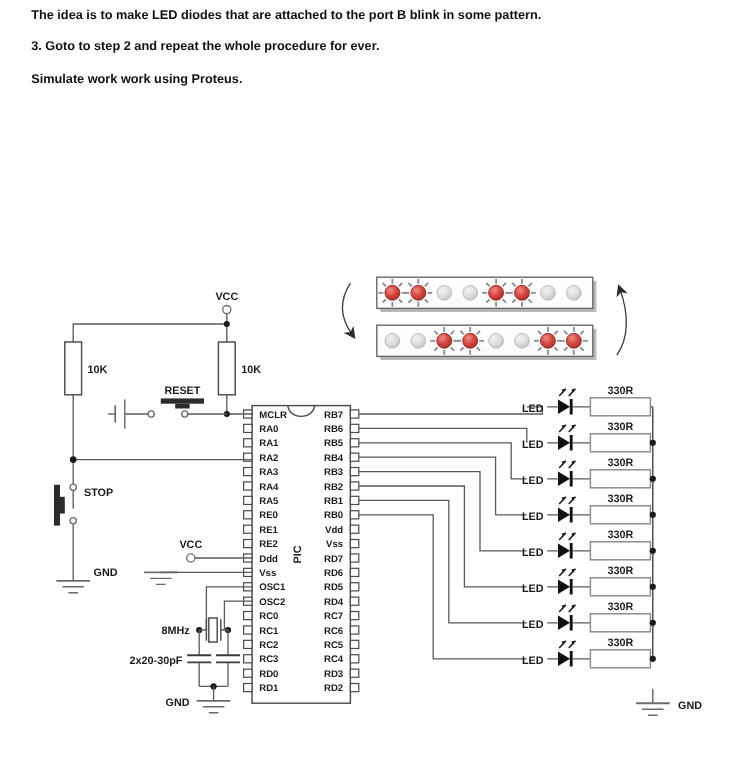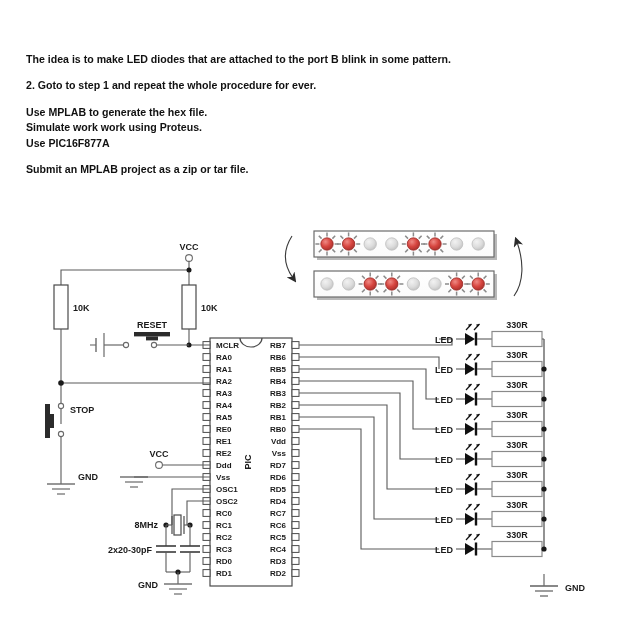--- a/index.html
+++ b/index.html
@@ -2,21 +2,21 @@
 <html><head>
 <meta charset="utf-8">
 <style>
   html,body{margin:0;padding:0;background:#ffffff;}
   body{width:620px;height:634px;overflow:hidden;
        font-family:"Liberation Sans","DejaVu Sans",sans-serif;
        color:#111111;-webkit-font-smoothing:antialiased;}
   #root{position:relative;width:620px;height:634px;}
 
   
-  .prose{position:absolute;left:26px;top:6px;width:560px;margin-top:46px;}
+  .prose{position:absolute;left:26px;top:6px;width:560px;}
   .pline{font-size:10.6px;font-weight:bold;line-height:15.4px;white-space:pre;}
   .gap{height:11px;}
 
   
   #sch{position:absolute;left:0;top:212px;width:620px;height:422px;}
   #sch svg{display:block;}
   .lbl{font-family:"Liberation Sans","DejaVu Sans",sans-serif;
        font-size:9px;font-weight:bold;fill:#1a1a1a;}
   .lbl-pin{font-family:"Liberation Sans","DejaVu Sans",sans-serif;
        font-size:8px;font-weight:bold;fill:#1a1a1a;}
@@ -27,27 +27,24 @@
   .ochre{fill:#ffffff;stroke:#6a6a6a;stroke-width:1.1;}
 </style>
 </head>
 <body>
 
 <div id="root">
 
   <div class="prose">
     <div class="pline">The idea is to make LED diodes that are attached to the port B blink in some pattern.</div>
     <div class="gap"></div>
-    <div class="pline">2. Goto to step 1 and repeat the whole procedure for ever.</div>
+    <div class="pline">3. Goto to step 2 and repeat the whole procedure for ever.</div>
     <div class="gap"></div>
-    <div class="pline">Use MPLAB to generate the hex file.</div>
     <div class="pline">Simulate work work using Proteus.</div>
-    <div class="pline">Use PIC16F877A</div>
     <div class="gap"></div>
-    <div class="pline">Submit an MPLAB project as a zip or tar file.</div>
     <div class="gap"></div>
   </div>
 
   <div id="sch">
   <svg width="620" height="422" viewBox="0 0 620 422" xmlns="http://www.w3.org/2000/svg">
 
     <defs>
       <radialGradient id="ledOn" cx="38%" cy="32%" r="72%">
         <stop offset="0%" stop-color="#ef8a84"></stop>
         <stop offset="55%" stop-color="#d6453f"></stop>

